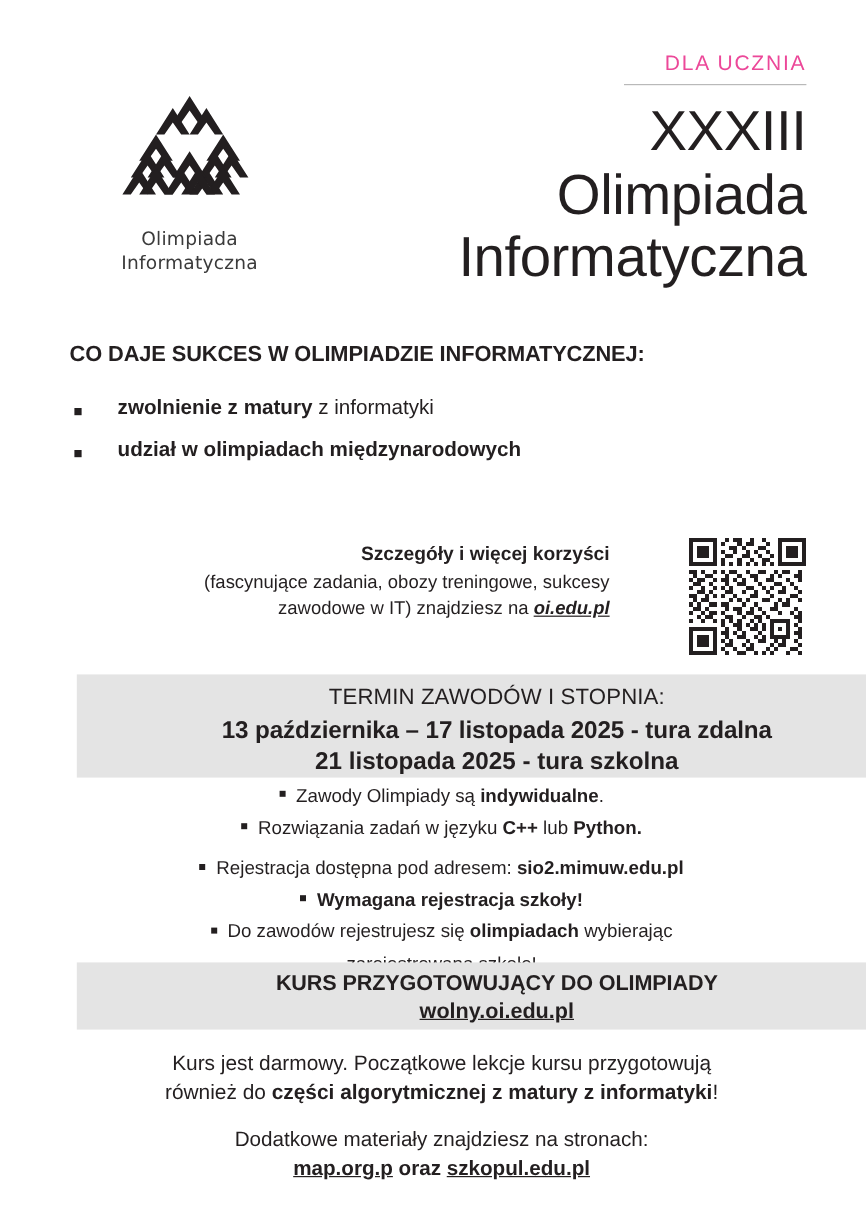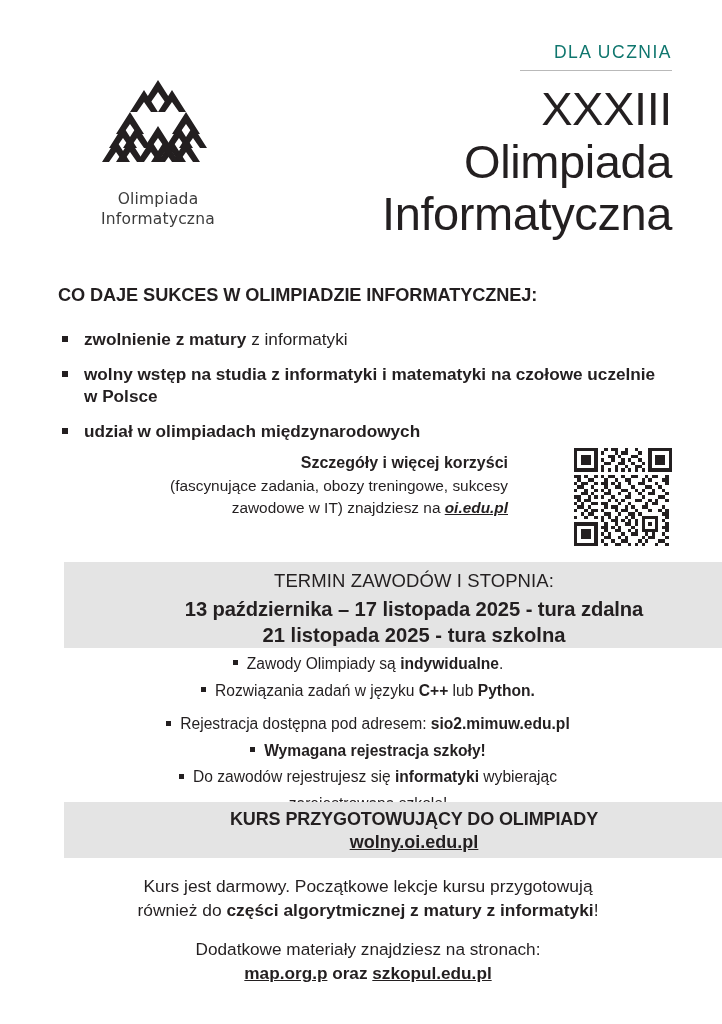--- a/index.html
+++ b/index.html
@@ -57,21 +57,21 @@
   .header-right {
     position: absolute;
     right: 50px;
     top: 42px;
     text-align: right;
     width: 420px;
   }
   .kicker {
     font-size: 17.5px;
     letter-spacing: 1.5px;
-    color: #0f766e;
+    color: #ec4899;
     font-weight: 400;
     padding-bottom: 7px;
     display: inline-block;
   }
   .kicker-rule {
     display: block;
     height: 1px;
     background: #b9b9b9;
     width: 152px;
     margin-left: auto;
@@ -95,22 +95,23 @@
   }
   .benefits-heading {
     font-size: 18.2px;
     font-weight: bold;
     letter-spacing: -0.1px;
     color: #231f20;
     margin-bottom: 22px;
   }
   .benefit-row {
     display: flex;
-    align-items: flex-start;
+    align-items: center;
     margin-bottom: 13px;
+    gap: 14px;
   }
   .sq-bullet {
     width: 6px;
     height: 6px;
     background: #231f20;
     flex: 0 0 auto;
     margin-top: 8px;
     margin-right: 16px;
     margin-left: 4px;
   }
@@ -321,24 +322,20 @@
   </div>
 
   <div class="benefits">
     <div class="benefits-heading">CO DAJE SUKCES W OLIMPIADZIE INFORMATYCZNEJ:</div>
 
     <div class="benefit-row">
       <span class="sq-bullet"></span>
       <div class="benefit-text"><b>zwolnienie z matury</b><span> z informatyki</span></div>
     </div>
 
-    <div class="benefit-row">
-      <span class="sq-bullet"></span>
-      <div class="benefit-text"><b>wolny wstęp na studia z informatyki i matematyki na czołowe uczelnie w Polsce</b><span></span></div>
-    </div>
 
     <div class="benefit-row">
       <span class="sq-bullet"></span>
       <div class="benefit-text"><b>udział w olimpiadach międzynarodowych</b><span></span></div>
     </div>
   </div>
 
   <div class="qr-section">
     <div class="qr-copy">
       <div class="strong">Szczegóły i więcej korzyści</div>
@@ -588,21 +585,21 @@
 
     <div class="rule-line rule-gap">
       <span class="dot"></span><span>Rejestracja dostępna pod adresem: </span><b>sio2.mimuw.edu.pl</b>
     </div>
 
     <div class="rule-line">
       <span class="dot"></span><b>Wymagana rejestracja szkoły!</b>
     </div>
 
     <div class="rule-line">
-      <span class="dot"></span><span>Do zawodów rejestrujesz się </span><b>informatyki</b><span> wybierając</span>
+      <span class="dot"></span><span>Do zawodów rejestrujesz się </span><b>olimpiadach</b><span> wybierając</span>
     </div>
     <div class="rule-cont">zarejestrowaną szkołę!</div>
   </div>
 
   <div class="band band-course">
     <div class="course-title">KURS PRZYGOTOWUJĄCY DO OLIMPIADY</div>
     <div class="course-url">wolny.oi.edu.pl</div>
   </div>
 
   <div class="course-para">

